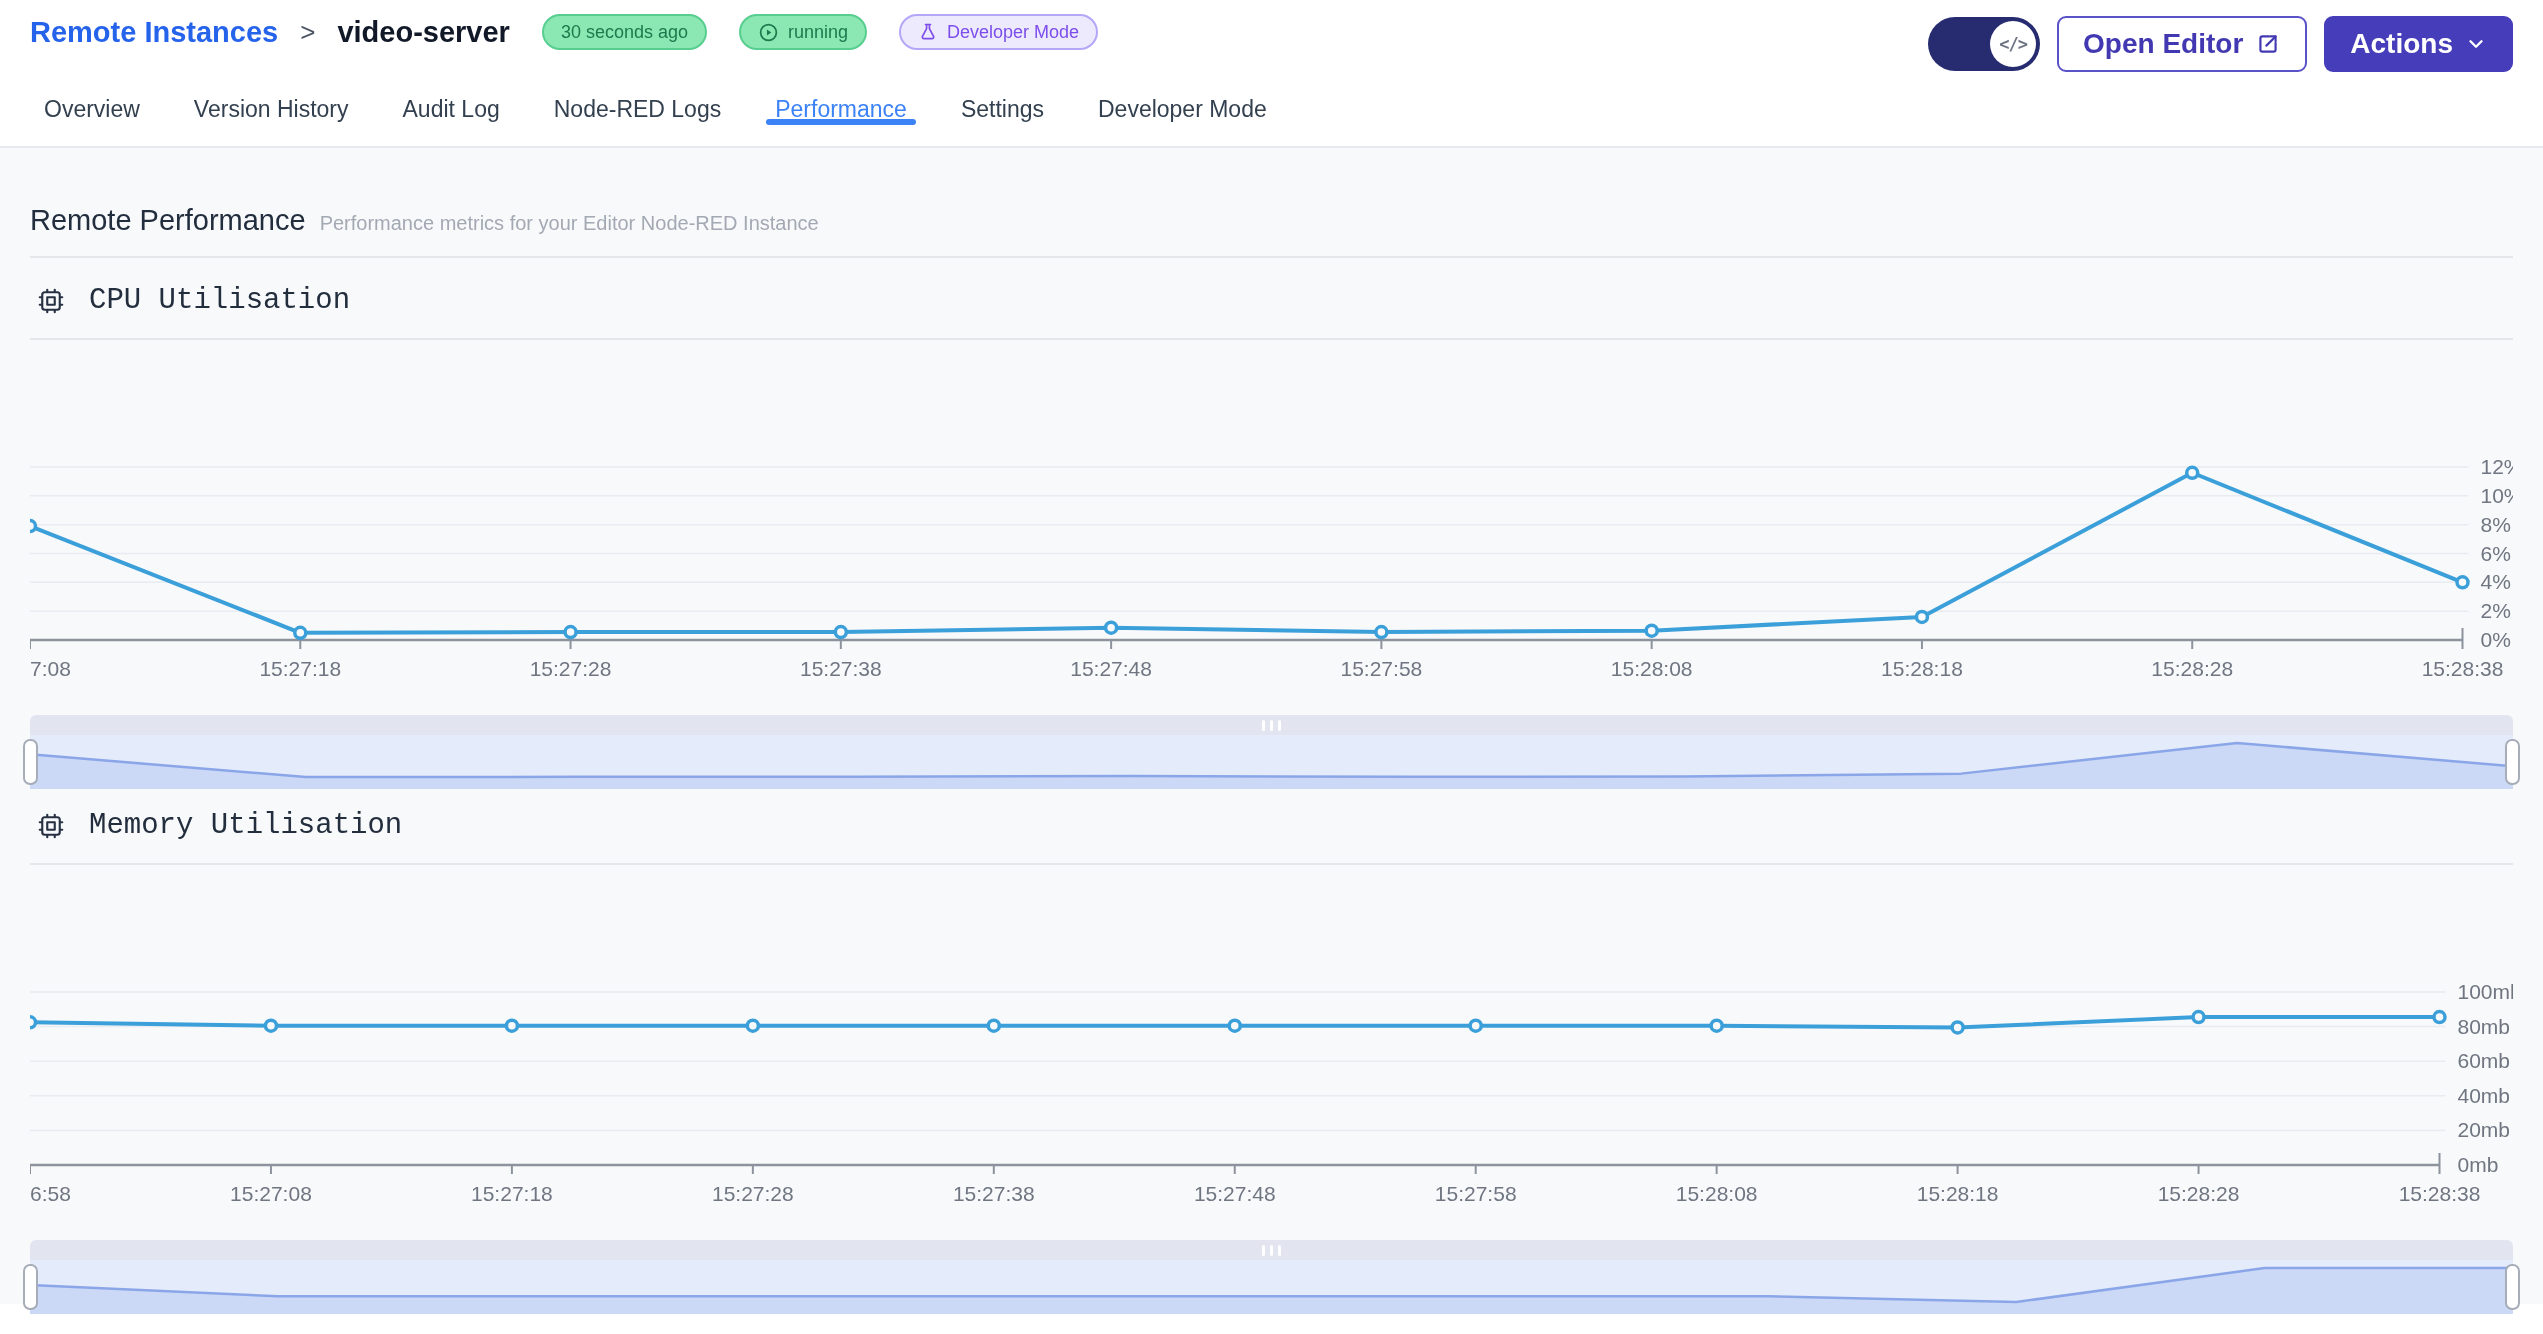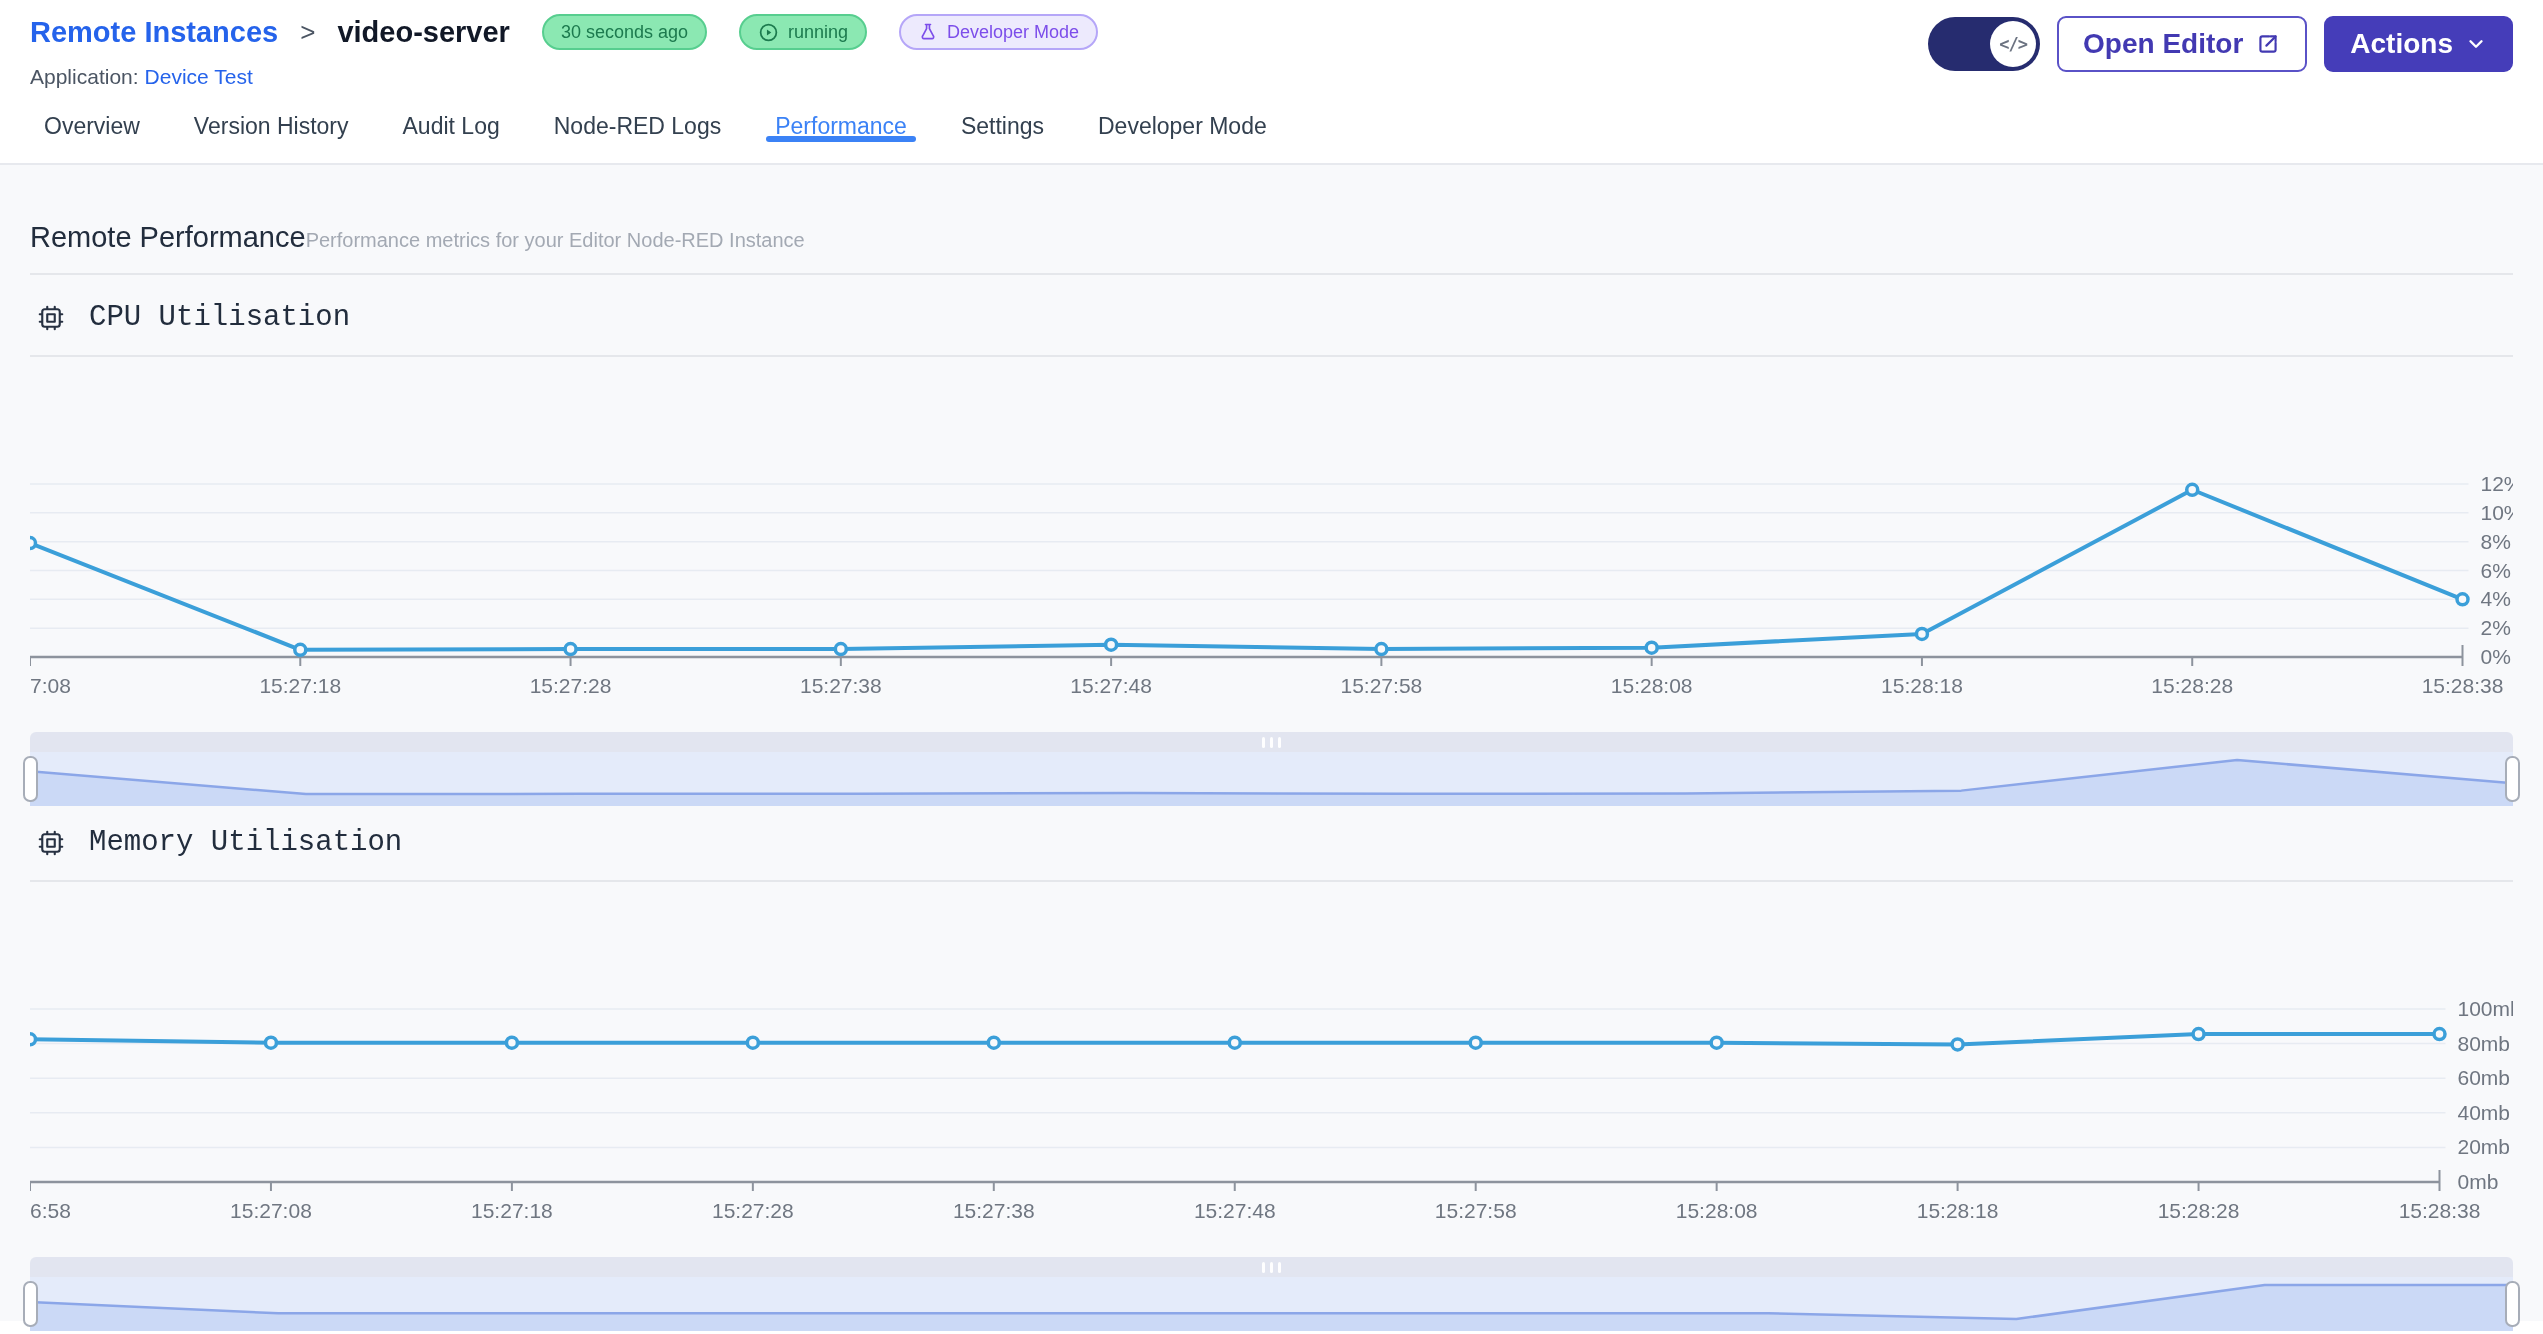--- a/index.html
+++ b/index.html
@@ -28,21 +28,21 @@
   .btn-solid{background:#453db9;color:#fff;}
 
   
   .tabs{display:flex;align-items:center;height:76px;padding-left:44px;background:#fff;border-bottom:2px solid #e7e9ee;}
   .tab{display:flex;align-items:center;font-size:23px;color:#33404f;margin-right:54px;position:relative;cursor:pointer;white-space:nowrap;}
   .tab.active{color:#3b82f6;}
   .tab.active::after{content:'';position:absolute;left:-9px;right:-9px;bottom:-2px;height:6px;background:#3b82f6;border-radius:3px;}
 
   
   .content{background:#f8f9fb;height:1156px;padding:0 30px;}
-  .page-head{display:flex;align-items:baseline;padding:56px 0 19px 0;}
+  .page-head{display:flex;align-items:baseline;gap:14px;padding:56px 0 19px 0;}
   .page-title{font-size:29px;font-weight:500;color:#222d3d;margin:0;}
   .page-sub{font-size:20px;color:#a3a9b3;}
   .divider{height:0;border-top:2px solid #e5e7eb;}
   .section-head{display:flex;align-items:center;gap:17px;padding:20px 0 15px 6px;}
   .section-head.mem{padding-top:14px;}
   .section-title{font-size:29px;font-weight:500;color:#222d3d;margin:6px;font-family:Liberation Mono, monospace;}
   .chart{display:block;}
   svg text.tick{font-family:"Liberation Sans","DejaVu Sans",sans-serif;font-size:21px;fill:#6f7681;}
 
   
@@ -76,23 +76,20 @@
               <path d="M10.2 8.6l5 3.4-5 3.4z" fill="currentColor" stroke="none"></path>
             </svg>
           <span>running</span>
         </span>
         <span class="badge badge-purple">
           <svg width="20" height="20" viewBox="0 0 24 24" fill="none" stroke="currentColor" stroke-width="2" stroke-linecap="round" stroke-linejoin="round">
               <path d="M9 3h6M10.3 3v5L5.5 16.9A2 2 0 0 0 7.3 20h9.4a2 2 0 0 0 1.8-3.1L13.7 8V3"></path>
             </svg>
           <span>Developer Mode</span>
         </span>
-      </div>
-      <div class="app-row">
-        <span>Application:</span><a>Device Test</a>
       </div>
     </div>
 
     <div class="topbar-right">
       <div class="dev-toggle">
         <div class="knob">&lt;/&gt;</div>
       </div>
       <button class="btn btn-outline">
         <span>Open Editor</span>
         <svg width="26" height="26" viewBox="0 0 24 24" fill="none" stroke="currentColor" stroke-width="2" stroke-linecap="round" stroke-linejoin="round">

